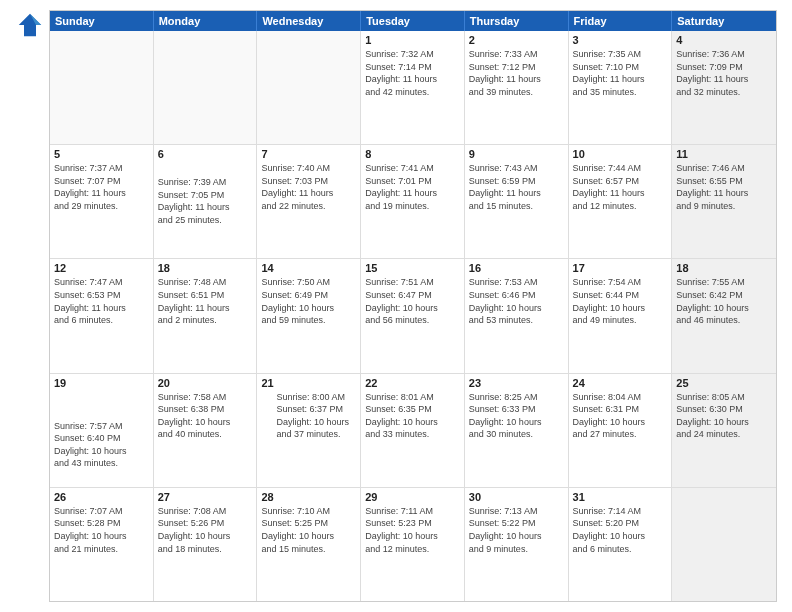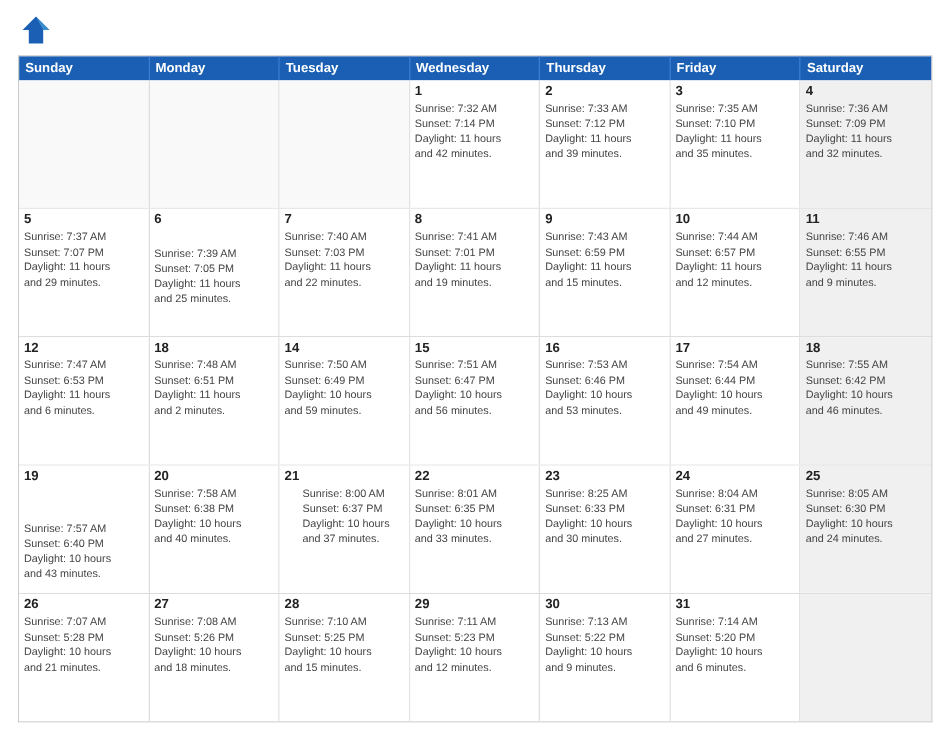--- a/index.html
+++ b/index.html
@@ -8,21 +8,21 @@
       background: #fff;
       width: 792px;
       height: 612px;
       overflow: hidden;
     }
     .page {
       width: 792px;
       height: 612px;
       padding: 10px 15px;
       display: flex;
-      flex-direction: column;
+      flex-direction: row;
     }
     .header {
       display: flex;
       justify-content: space-between;
       align-items: flex-start;
       margin-bottom: 6px;
     }
     .logo {
       display: flex;
       align-items: center;
@@ -132,22 +132,22 @@
     <div class="title-section">
       <div class="month-title"></div>
       <div class="location"></div>
     </div>
   </div>
 
   <div class="calendar">
     <div class="calendar-header">
     <div class="day-header">Sunday</div>
         <div class="day-header">Monday</div>
+        <div class="day-header">Wednesday</div>
         <div class="day-header">Tuesday</div>
-        <div class="day-header">Wednesday</div>
         <div class="day-header">Thursday</div>
         <div class="day-header">Friday</div>
         <div class="day-header">Saturday</div>
       </div>
     <div class="calendar-body">
     <div class="week-row">
           <div class="day-cell empty"></div>
           <div class="day-cell empty"></div>
           <div class="day-cell empty"></div>
           <div class="day-cell">

